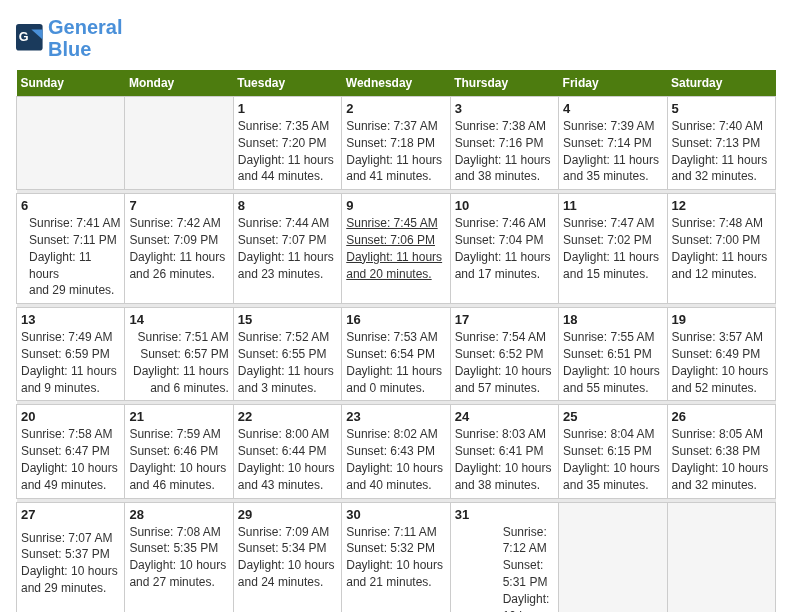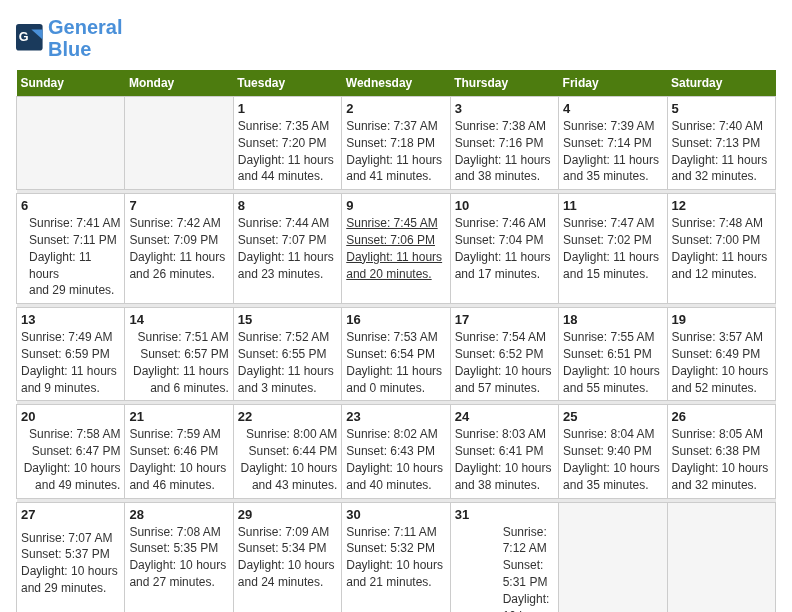--- a/index.html
+++ b/index.html
@@ -270,35 +270,35 @@
 Daylight: 10 hours
 and 52 minutes.</div>
         </td>
       </tr>
       <tr class="row-separator">
         <td colspan="7"></td>
       </tr>
       <tr>
         <td>
           <span class="day-number">20</span>
-          <div class="day-info" style="white-space: pre-line; text-align: right;">Sunrise: 7:58 AM
+          <div class="day-info" style="white-space: pre-line;">Sunrise: 7:58 AM
 Sunset: 6:47 PM
 Daylight: 10 hours
 and 49 minutes.</div>
         </td>
         <td>
           <span class="day-number">21</span>
           <div class="day-info" style="white-space: pre-line;">Sunrise: 7:59 AM
 Sunset: 6:46 PM
 Daylight: 10 hours
 and 46 minutes.</div>
         </td>
         <td>
           <span class="day-number">22</span>
-          <div class="day-info" style="white-space: pre-line; text-align: right;">Sunrise: 8:00 AM
+          <div class="day-info" style="white-space: pre-line;">Sunrise: 8:00 AM
 Sunset: 6:44 PM
 Daylight: 10 hours
 and 43 minutes.</div>
         </td>
         <td>
           <span class="day-number">23</span>
           <div class="day-info" style="white-space: pre-line;">Sunrise: 8:02 AM
 Sunset: 6:43 PM
 Daylight: 10 hours
 and 40 minutes.</div>
@@ -306,21 +306,21 @@
         <td>
           <span class="day-number">24</span>
           <div class="day-info" style="white-space: pre-line;">Sunrise: 8:03 AM
 Sunset: 6:41 PM
 Daylight: 10 hours
 and 38 minutes.</div>
         </td>
         <td>
           <span class="day-number">25</span>
           <div class="day-info" style="white-space: pre-line;">Sunrise: 8:04 AM
-Sunset: 9:40 PM
+Sunset: 6:15 PM
 Daylight: 10 hours
 and 35 minutes.</div>
         </td>
         <td>
           <span class="day-number">26</span>
           <div class="day-info" style="white-space: pre-line;">Sunrise: 8:05 AM
 Sunset: 6:38 PM
 Daylight: 10 hours
 and 32 minutes.</div>
         </td>

